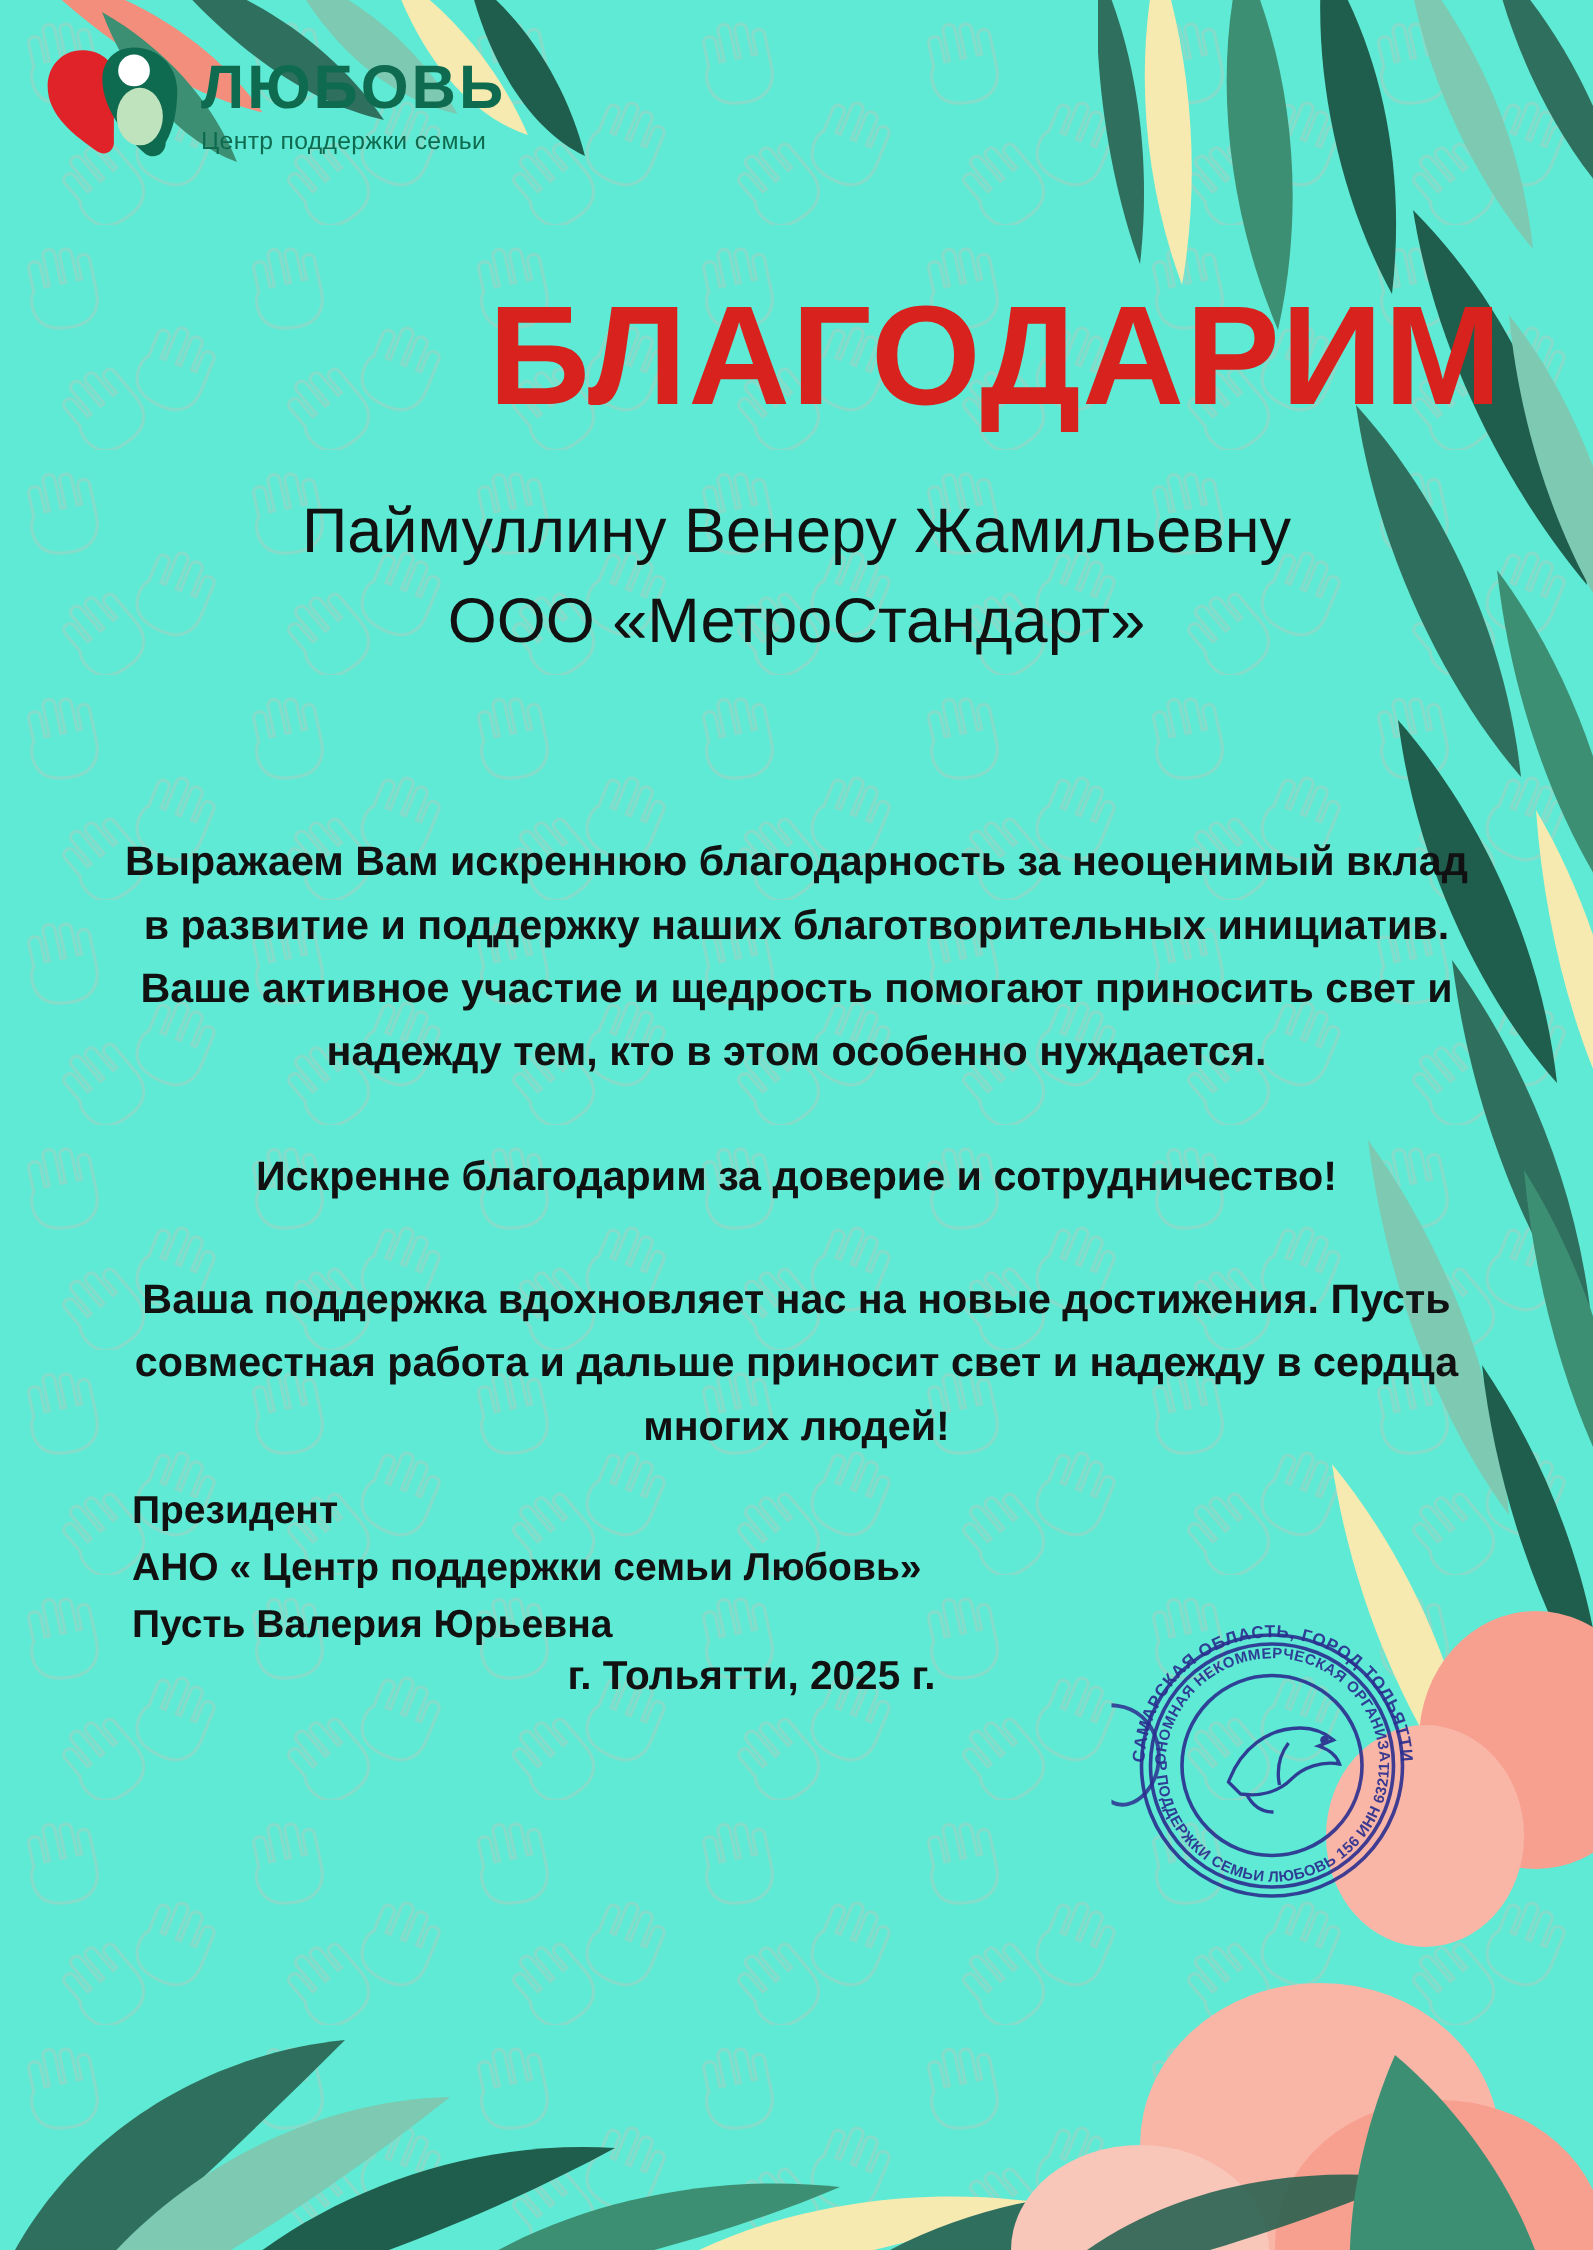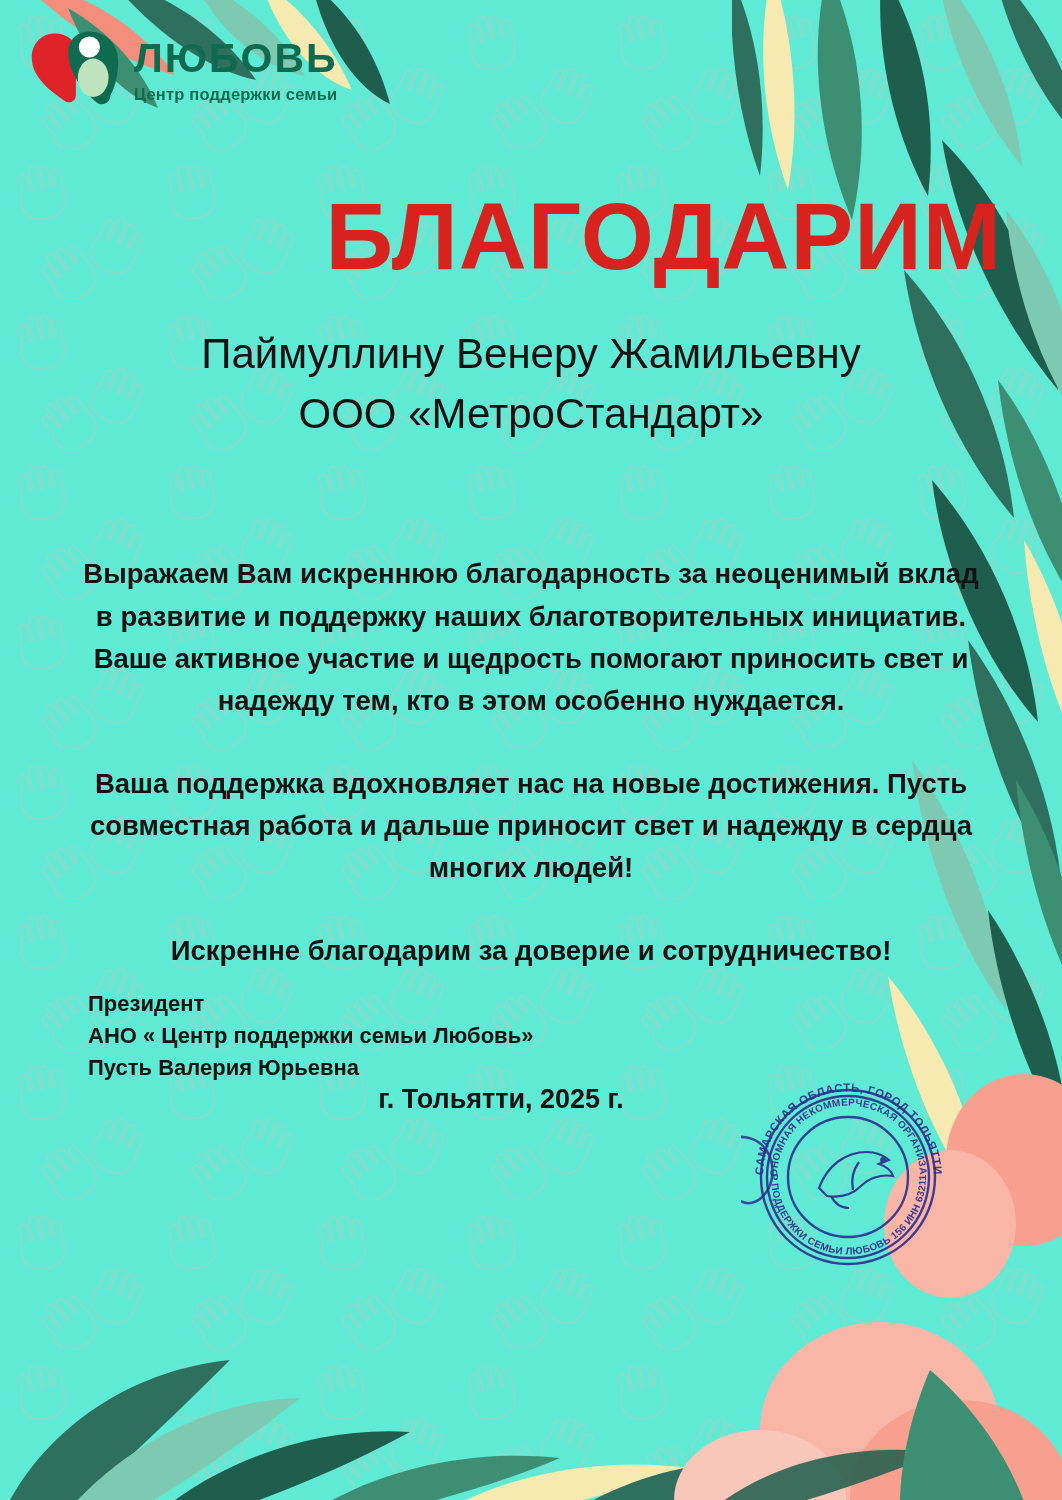--- a/index.html
+++ b/index.html
@@ -59,21 +59,21 @@
     line-height: 1;
   }
   .logo-title {
     font-size: 41px;
     font-weight: bold;
     letter-spacing: 2px;
     color: #0f6b4f;
   }
   .logo-sub {
     font-size: 16.5px;
-    font-weight: bold;
+    font-weight: normal;
     color: #0f6b4f;
     margin-top: 7px;
     letter-spacing: 0.2px;
   }
 
   
   .content {
     position: relative;
     z-index: 4;
     padding: 0 60px;
@@ -103,21 +103,21 @@
     font-size: 27.5px;
     font-weight: bold;
     color: #111111;
     line-height: 1.54;
   }
   .body-text p { margin: 16px; }
   .body-text p + p { margin-top: 40px; }
 
   .signature {
     padding-left: 28px;
-    font-size: 22px;
+    font-size: 26px;
     font-weight: bold;
     color: #111111;
     line-height: 1.46;
   }
   .place {
     text-align: center;
     padding-right: 60px;
     font-size: 27px;
     font-weight: bold;
     color: #111111;
@@ -218,22 +218,22 @@
 
     <div class="headline">БЛАГОДАРИМ</div>
 
     <div class="recipient">
       <div>Паймуллину Венеру Жамильевну</div>
       <div>ООО «МетроСтандарт»</div>
     </div>
 
     <div class="body-text">
       <p>Выражаем Вам искреннюю благодарность за неоценимый вклад в развитие и поддержку наших благотворительных инициатив. Ваше активное участие и щедрость помогают приносить свет и надежду тем, кто в этом особенно нуждается.</p>
+      <p>Искренне благодарим за доверие и сотрудничество!</p>
       <p>Ваша поддержка вдохновляет нас на новые достижения. Пусть совместная работа и дальше приносит свет и надежду в сердца многих людей!</p>
-      <p>Искренне благодарим за доверие и сотрудничество!</p>
     </div>
 
     <div class="signature">
       <div>Президент</div>
       <div>АНО « Центр поддержки семьи Любовь»</div>
       <div>Пусть Валерия Юрьевна</div>
     </div>
 
     <div class="place">г. Тольятти, 2025 г.</div>
   </div>

